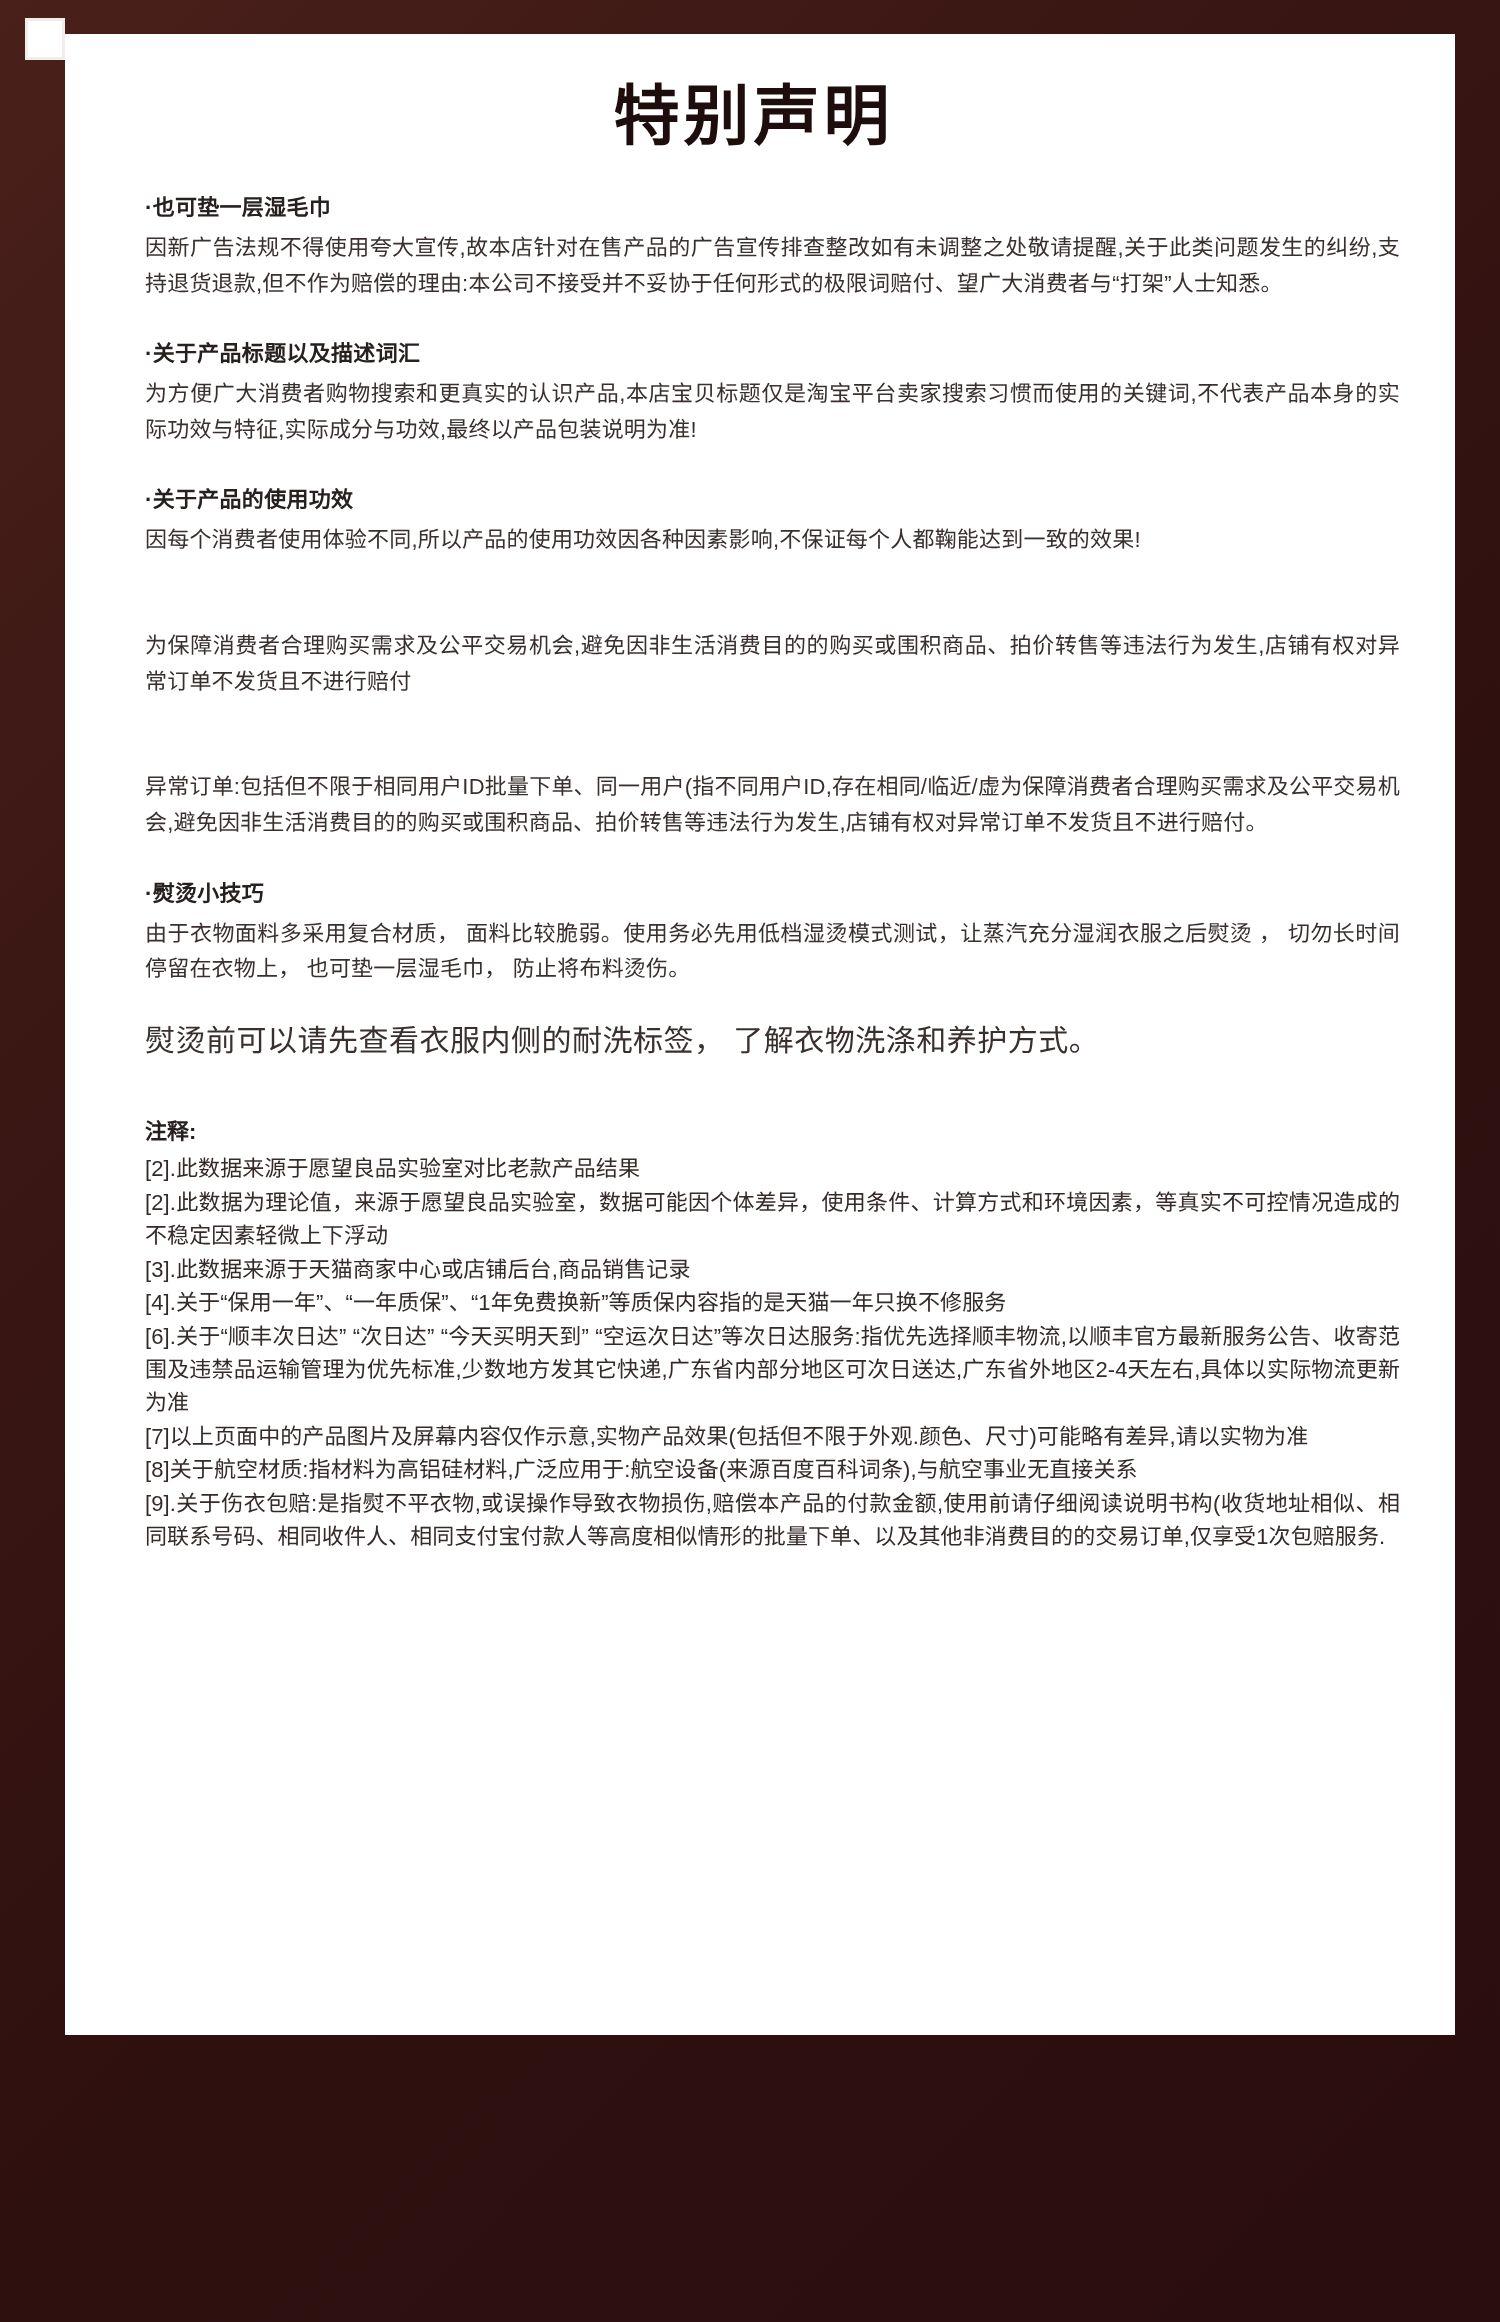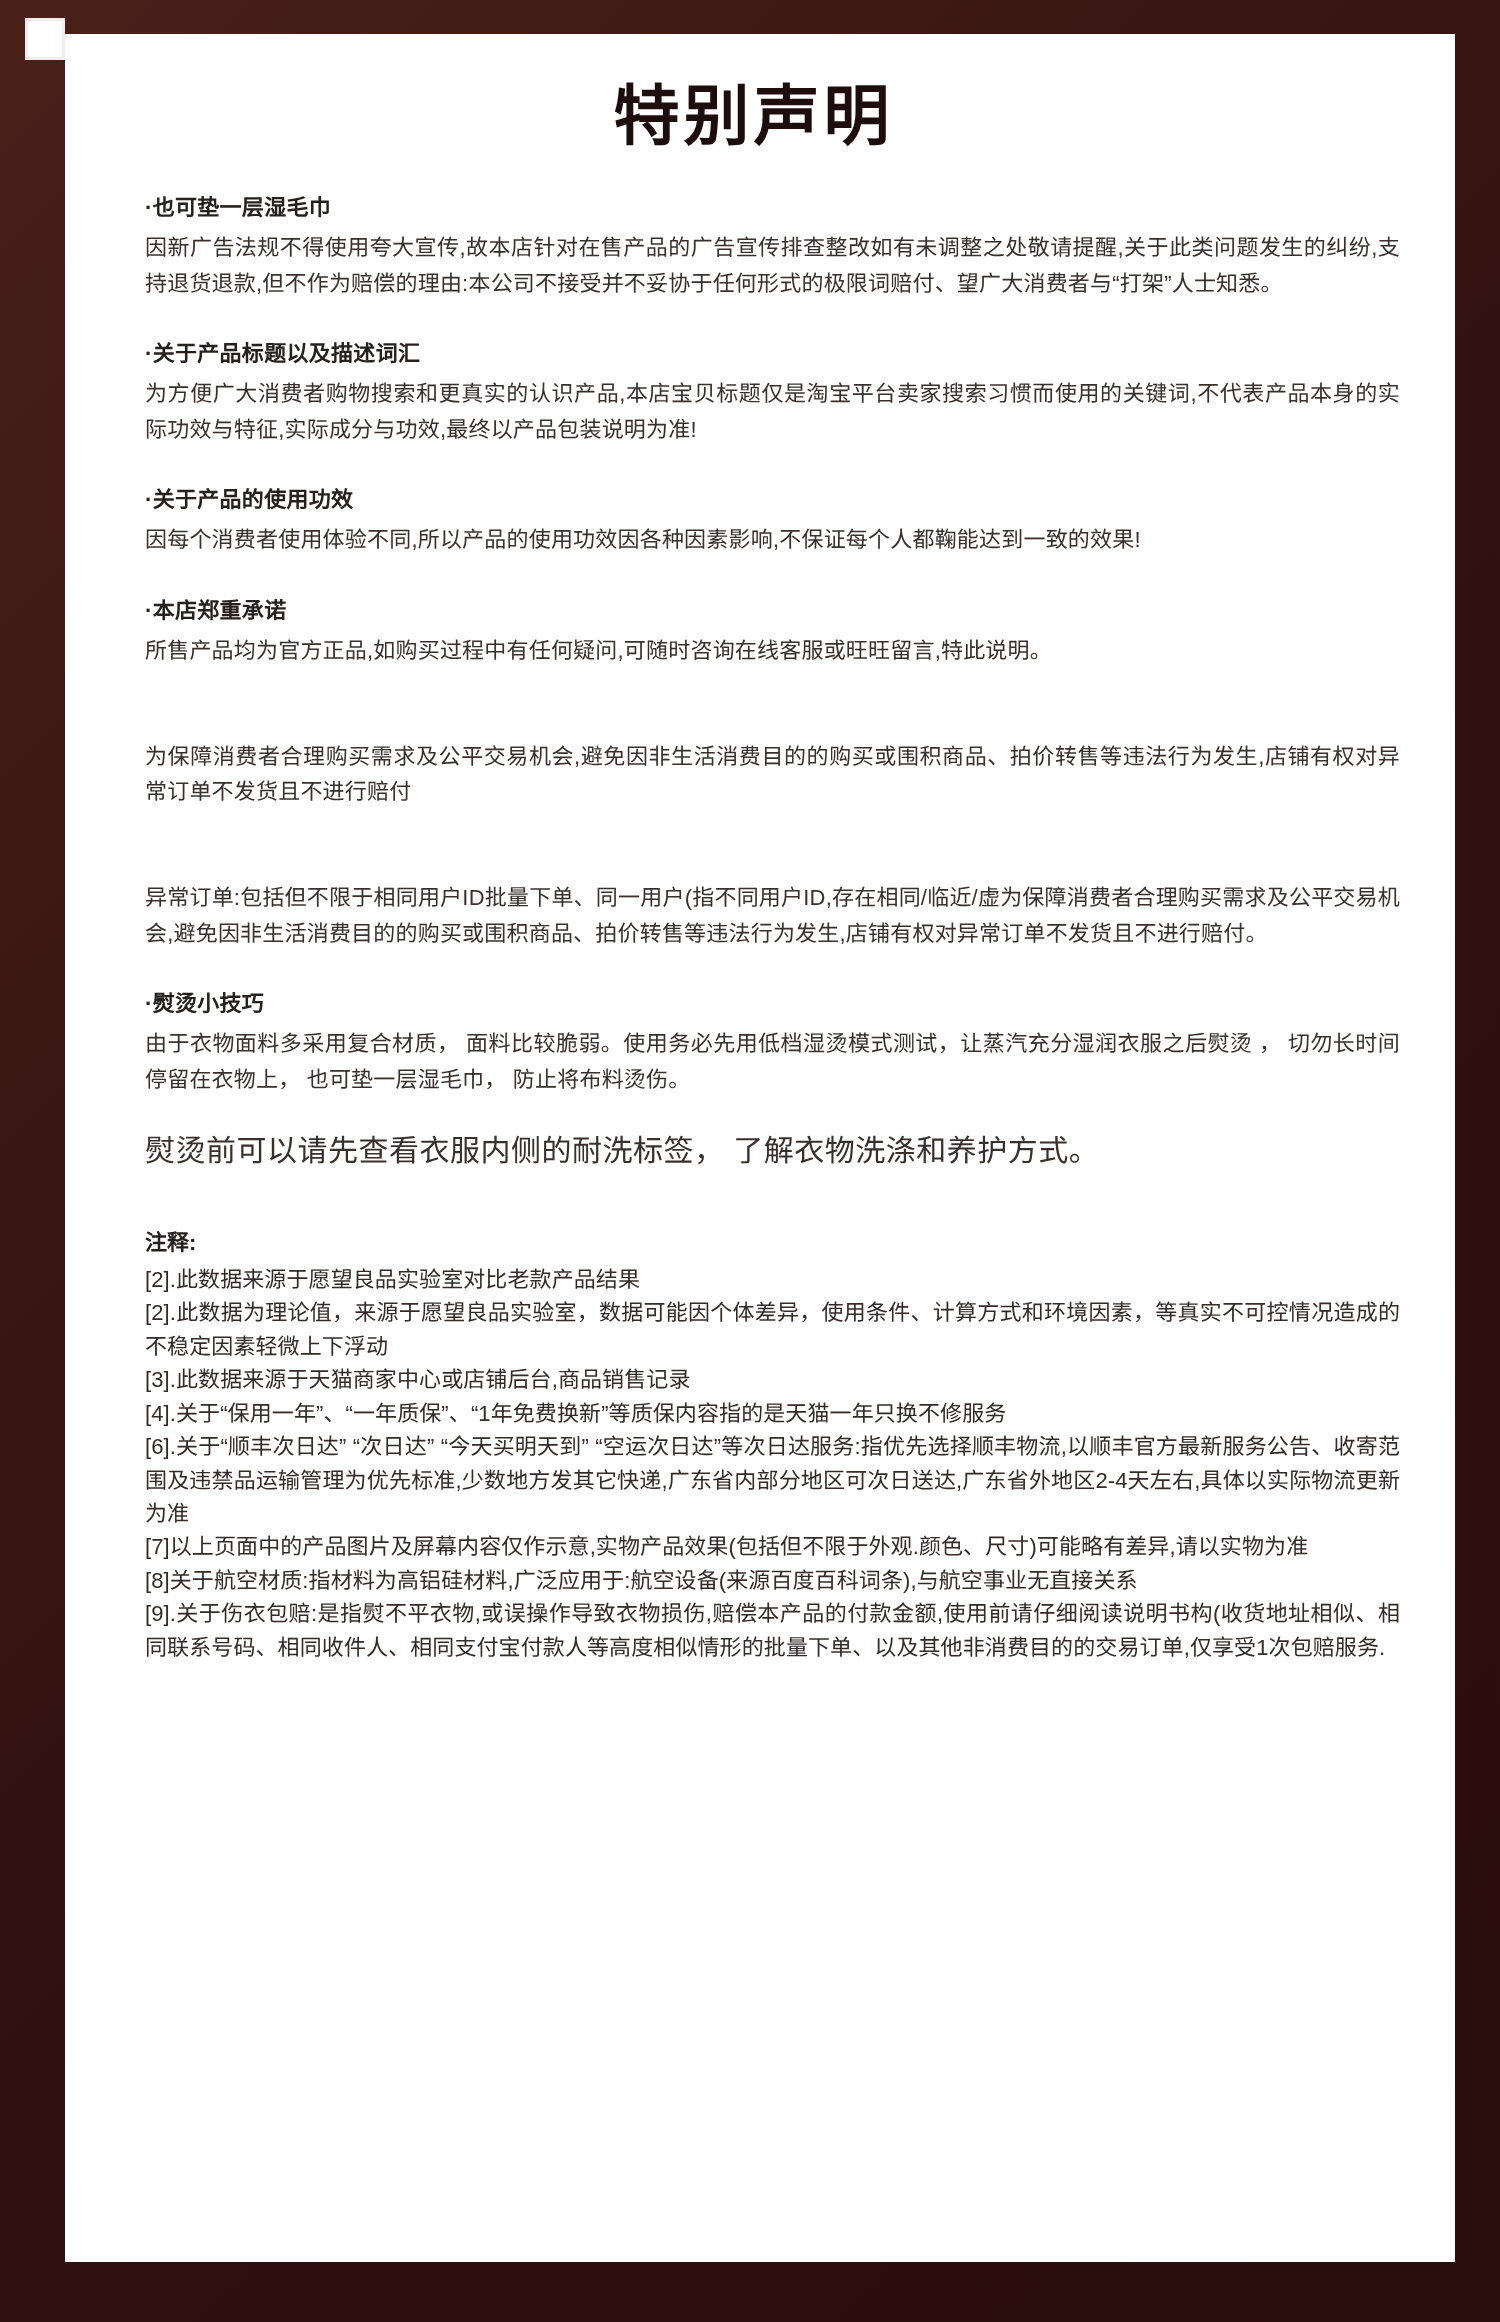--- a/index.html
+++ b/index.html
@@ -28,21 +28,21 @@
     box-sizing: border-box;
     z-index: 5;
   }
 
   
   #page-sheet {
     position: absolute;
     left: 65px;
     top: 34px;
     width: 1390px;
-    height: 2228px;
+    height: 2001px;
     background: #ffffff;
     box-sizing: border-box;
     overflow: hidden;
   }
 
   
   #page-inner {
     padding: 0 55px 0 42px;
     box-sizing: border-box;
     width: 100%;
@@ -160,24 +160,20 @@
     <div class="section">
       <div class="section-title">·关于产品标题以及描述词汇</div>
       <div class="section-body">为方便广大消费者购物搜索和更真实的认识产品,本店宝贝标题仅是淘宝平台卖家搜索习惯而使用的关键词,不代表产品本身的实际功效与特征,实际成分与功效,最终以产品包装说明为准!</div>
     </div>
 
     <div class="section">
       <div class="section-title">·关于产品的使用功效</div>
       <div class="section-body">因每个消费者使用体验不同,所以产品的使用功效因各种因素影响,不保证每个人都鞠能达到一致的效果!</div>
     </div>
 
-    <div class="section">
-      <div class="section-title">·本店郑重承诺</div>
-      <div class="section-body">所售产品均为官方正品,如购买过程中有任何疑问,可随时咨询在线客服或旺旺留言,特此说明。</div>
-    </div>
 
     <p class="plain-para gap-large">为保障消费者合理购买需求及公平交易机会,避免因非生活消费目的的购买或围积商品、拍价转售等违法行为发生,店铺有权对异常订单不发货且不进行赔付</p>
 
     <p class="plain-para gap-large">异常订单:包括但不限于相同用户ID批量下单、同一用户(指不同用户ID,存在相同/临近/虚为保障消费者合理购买需求及公平交易机会,避免因非生活消费目的的购买或围积商品、拍价转售等违法行为发生,店铺有权对异常订单不发货且不进行赔付。</p>
 
     <div class="section">
       <div class="section-title">·熨烫小技巧</div>
       <div class="section-body">由于衣物面料多采用复合材质， 面料比较脆弱。使用务必先用低档湿烫模式测试，让蒸汽充分湿润衣服之后熨烫 ， 切勿长时间停留在衣物上， 也可垫一层湿毛巾， 防止将布料烫伤。</div>
       <div class="tip-para">熨烫前可以请先查看衣服内侧的耐洗标签， 了解衣物洗涤和养护方式。</div>
     </div>

